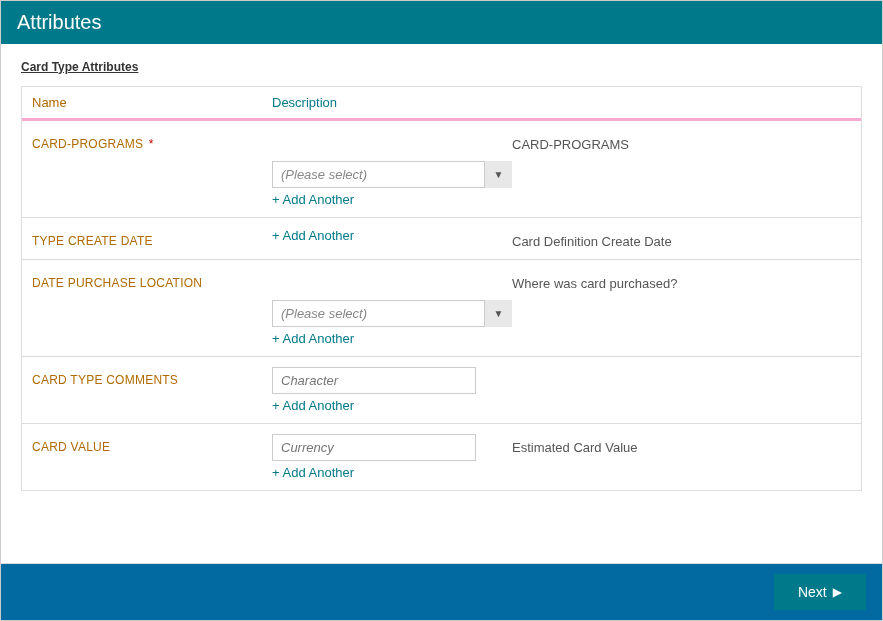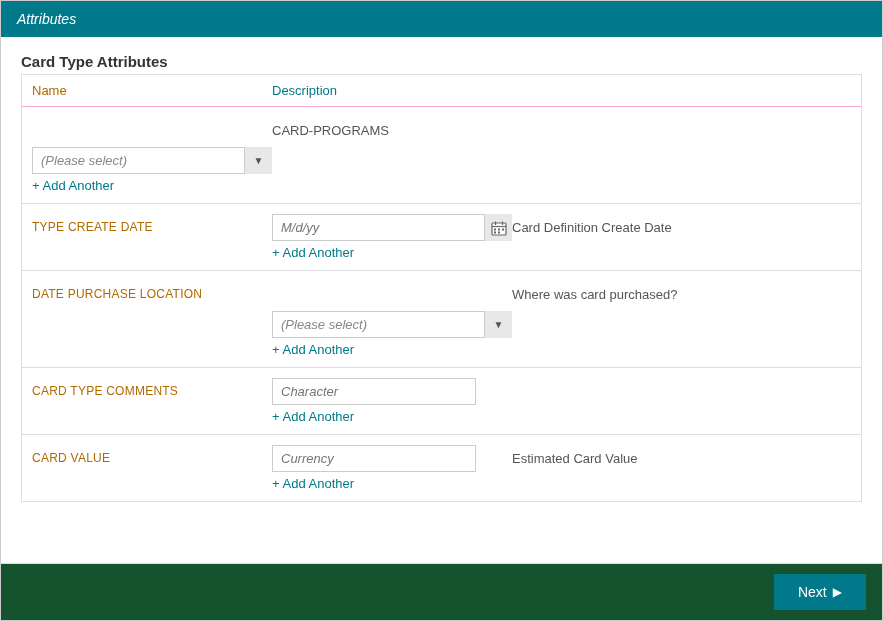--- a/index.html
+++ b/index.html
@@ -19,24 +19,23 @@
       height: 621px;
       background: #fff;
       display: flex;
       flex-direction: column;
       border: 1px solid #ccc;
     }
     .title-bar {
       background: #007a8a;
       color: #fff;
       padding: 10px 16px;
-      font-size: 14px;
+      font-size: 20px;
       font-weight: normal;
       flex-shrink: 0;
-      font-style: italic;
     }
     .content-area {
       flex: 1;
       display: flex;
       overflow: hidden;
     }
     .main-content {
       flex: 1;
       overflow-y: auto;
       padding: 16px 20px;
@@ -46,33 +45,34 @@
     }
     .main-content::-webkit-scrollbar-track {
       background: #f0f0f0;
       border-left: 1px solid #ddd;
     }
     .main-content::-webkit-scrollbar-thumb {
       background: #bbb;
       border: 2px solid #f0f0f0;
     }
     .page-title {
-      font-size: 15px;
+      font-size: 12px;
       font-weight: bold;
       color: #333;
-      margin-bottom: 4px;
+      margin-bottom: 12px;
+      text-decoration: underline;
     }
     .table-container {
       border: 1px solid #ddd;
       width: 100%;
     }
     .table-header {
       display: grid;
       grid-template-columns: 240px 240px 1fr;
-      border-bottom: 1px solid #f9a8d4;
+      border-bottom: 3px solid #f9a8d4;
       padding: 8px 10px;
       background: #fff;
     }
     .table-header .col-name {
       color: #b06a00;
       font-weight: normal;
     }
     .table-header .col-value {
       color: #555;
       font-weight: normal;
@@ -190,21 +190,21 @@
     .add-another {
       color: #007a8a;
       font-size: 13px;
       cursor: pointer;
       background: none;
       border: none;
       padding: 0;
       text-align: left;
     }
     .footer-bar {
-      background: #14532d;
+      background: #0369a1;
       border-top: 1px solid #ddd;
       padding: 10px 16px;
       display: flex;
       justify-content: flex-end;
       flex-shrink: 0;
     }
     .next-btn {
       background: #007a8a;
       color: #fff;
       border: none;
@@ -239,51 +239,38 @@
       <div class="page-title">Card Type Attributes</div>
 
       <div class="table-container">
 
         <div class="table-header">
           <div class="col-name">Name</div>
           <div class="col-desc">Description</div>
         </div>
 
         <div class="table-row">
+          <div class="row-name">
+            <span>CARD-PROGRAMS</span><span class="required"> *</span>
+          </div>
           <div class="row-value">
             <div class="select-wrapper">
               <select class="select-field">
                 <option value="">(Please select)</option>
               </select>
               <div class="select-arrow"></div>
             </div>
             <button class="add-another">+ Add Another</button>
           </div>
           <div class="row-desc">CARD-PROGRAMS</div>
         </div>
 
         <div class="table-row">
           <div class="row-name">TYPE CREATE DATE</div>
           <div class="row-value">
-            <div class="date-wrapper">
-              <input type="text" class="date-field" placeholder="M/d/yy" style="">
-              <div class="date-icon">
-                <svg class="cal-svg" viewBox="0 0 16 16" fill="none" xmlns="http://www.w3.org/2000/svg">
-                  <rect x="1" y="3" width="14" height="12" rx="1" stroke="#666" stroke-width="1.2" fill="white"></rect>
-                  <line x1="1" y1="6.5" x2="15" y2="6.5" stroke="#666" stroke-width="1.2"></line>
-                  <line x1="4.5" y1="1.5" x2="4.5" y2="5" stroke="#666" stroke-width="1.2"></line>
-                  <line x1="11.5" y1="1.5" x2="11.5" y2="5" stroke="#666" stroke-width="1.2"></line>
-                  <rect x="3" y="8.5" width="2" height="2" fill="#666"></rect>
-                  <rect x="7" y="8.5" width="2" height="2" fill="#666"></rect>
-                  <rect x="11" y="8.5" width="2" height="2" fill="#666"></rect>
-                  <rect x="3" y="11.5" width="2" height="2" fill="#666"></rect>
-                  <rect x="7" y="11.5" width="2" height="2" fill="#666"></rect>
-                </svg>
-              </div>
-            </div>
             <button class="add-another">+ Add Another</button>
           </div>
           <div class="row-desc">Card Definition Create Date</div>
         </div>
 
         <div class="table-row">
           <div class="row-name">DATE PURCHASE LOCATION</div>
           <div class="row-value">
             <div class="select-wrapper">
               <select class="select-field">

